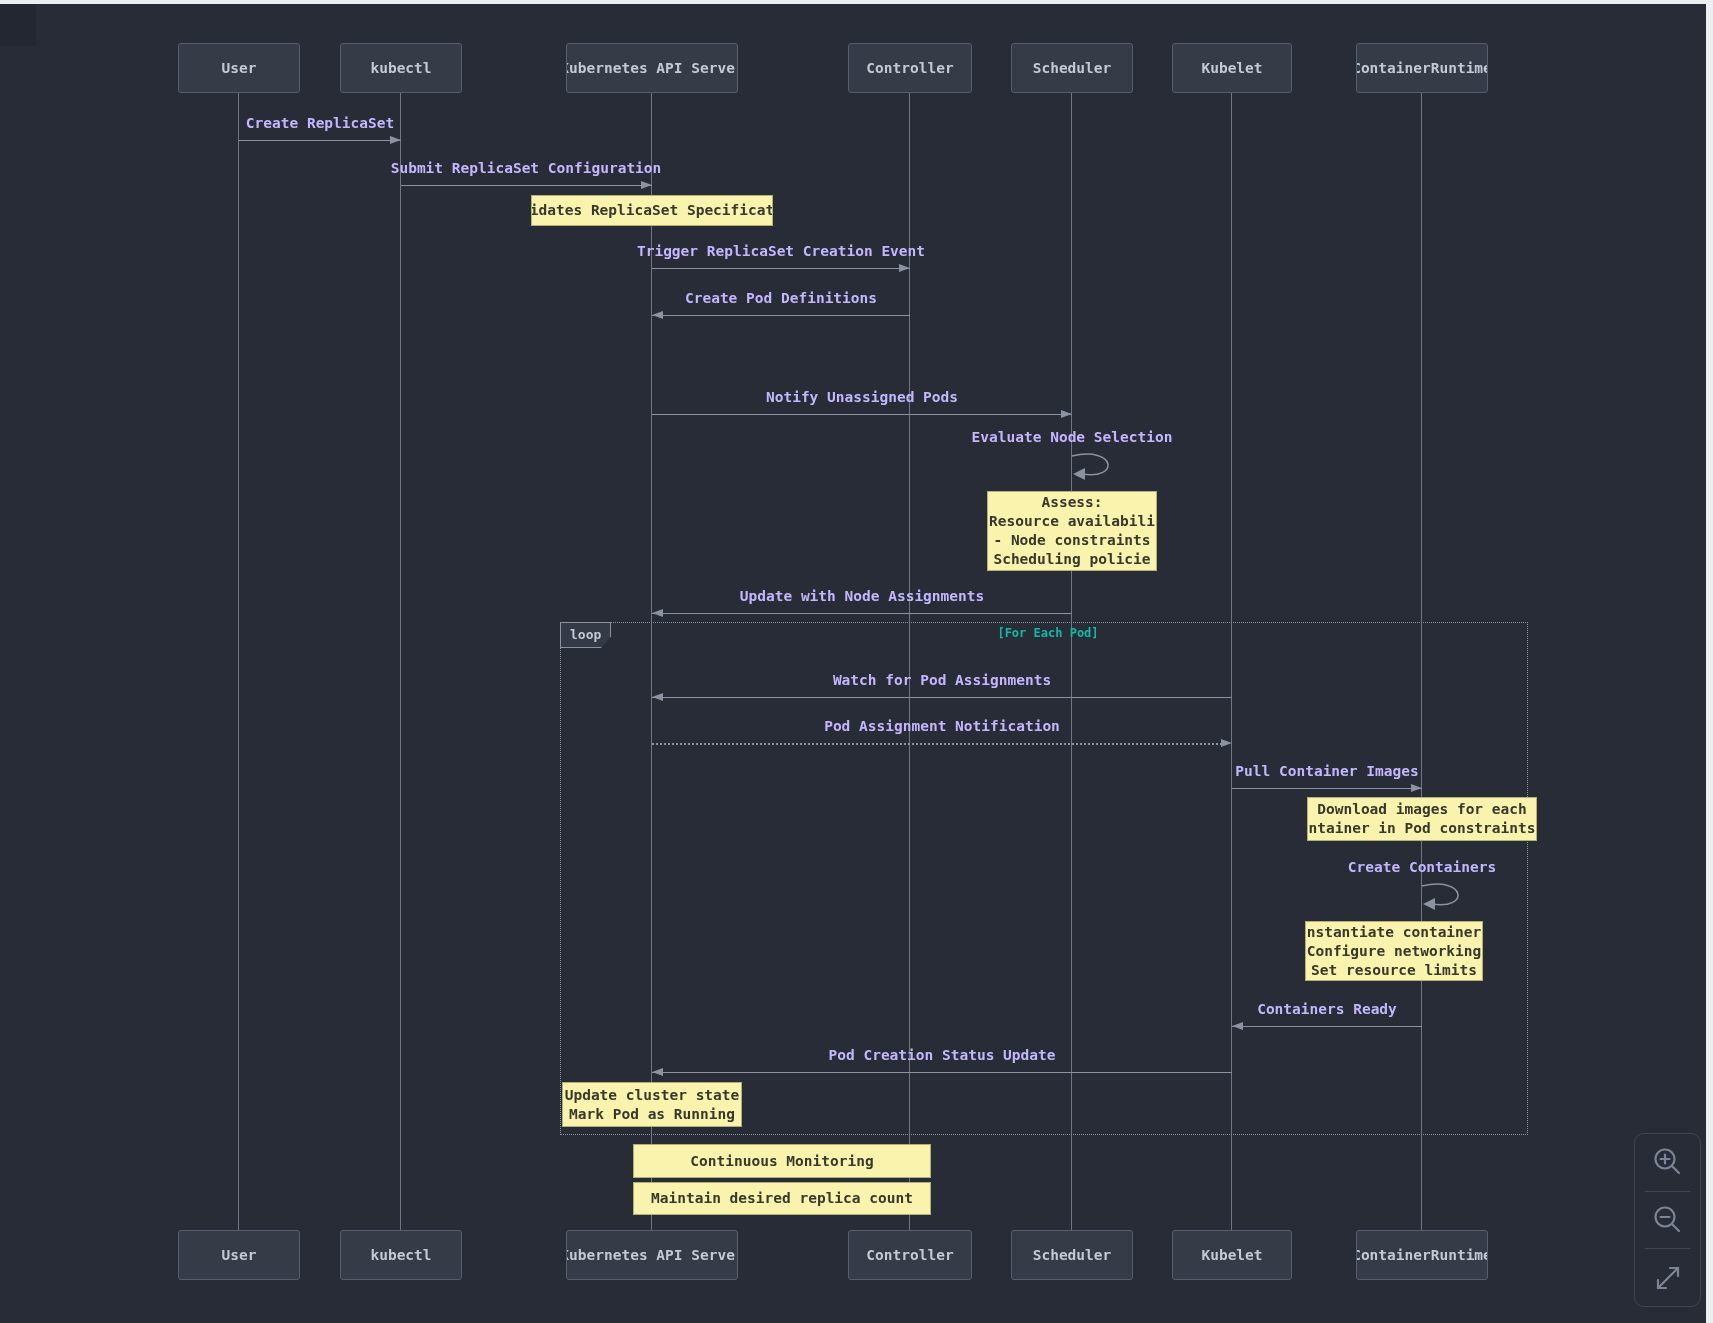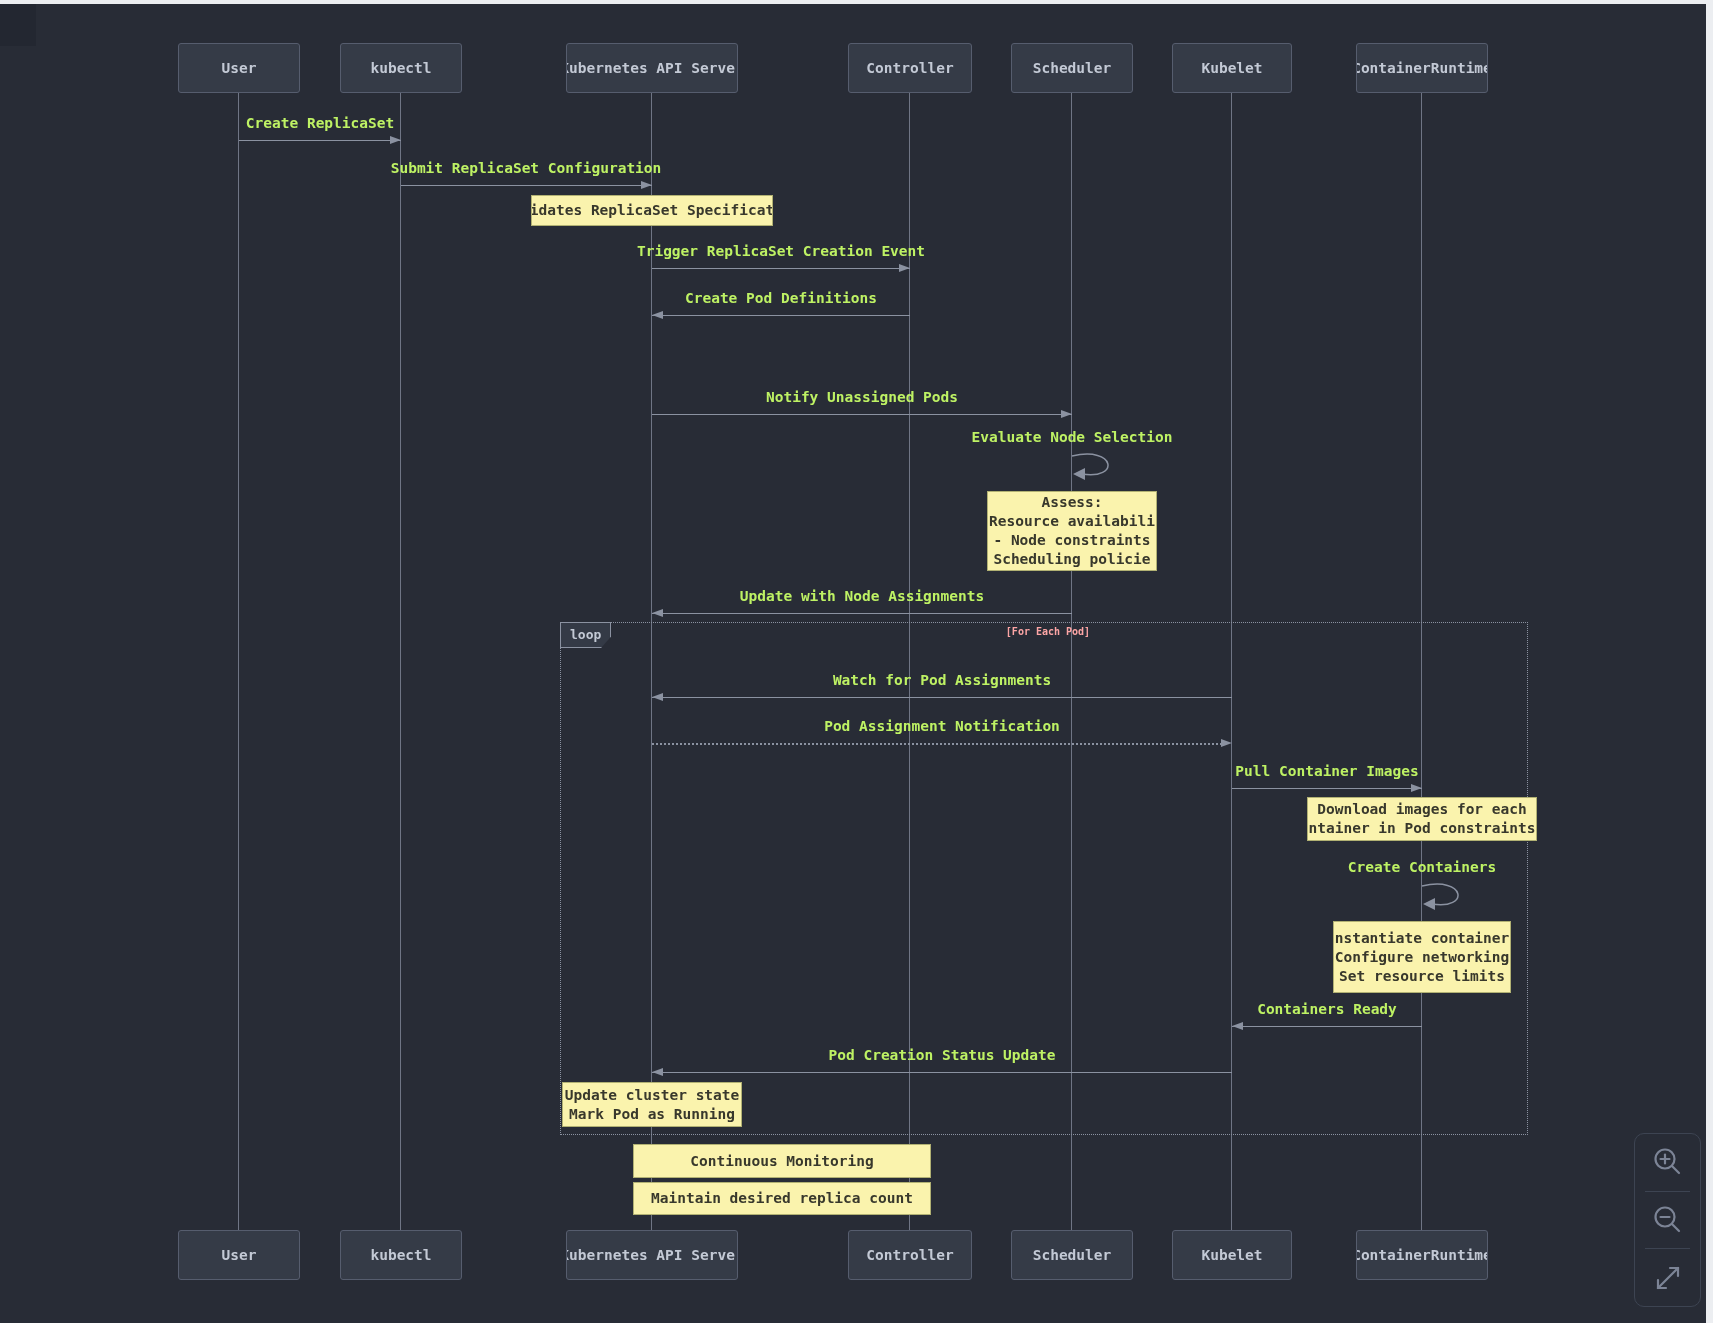--- a/index.html
+++ b/index.html
@@ -5,34 +5,34 @@
   html,body{margin:0;padding:0;background:#282c36;}
   #stage{position:relative;width:1713px;height:1323px;background:#282c36;overflow:hidden;
          font-family:"DejaVu Sans Mono","Liberation Mono",monospace;font-weight:bold;}
   .strip-top{position:absolute;left:0;top:0;width:1713px;height:4px;background:#eceef1;}
   .strip-right{position:absolute;left:1706px;top:0;width:7px;height:1323px;background:#eceef1;}
   .corner-patch{position:absolute;left:0;top:4px;width:36px;height:42px;background:#232731;}
   .actor{position:absolute;height:50px;background:#353b47;border:1px solid #565d6e;border-radius:3px;
          color:#c3c9d5;font-size:14.5px;display:flex;align-items:center;justify-content:center;
          white-space:nowrap;overflow:hidden;box-sizing:border-box;}
   .ll{position:absolute;width:0;border-left:1.5px solid #6f7585;top:93px;height:1137px;}
-  .al{position:absolute;transform:translateX(-50%);color:#bef264;font-size:14.5px;line-height:19px;white-space:nowrap;}
+  .al{position:absolute;transform:translateX(-50%);color:#c4b5fd;font-size:14.5px;line-height:19px;white-space:nowrap;}
   .ln{position:absolute;height:0;border-top:1.5px solid #8b92a1;}
   .ln.dotted{border-top-style:dotted;border-top-width:2px;}
   .hd-r{position:absolute;width:0;height:0;border-top:4.5px solid transparent;border-bottom:4.5px solid transparent;
         border-left:11px solid #8b92a1;}
   .hd-l{position:absolute;width:0;height:0;border-top:4.5px solid transparent;border-bottom:4.5px solid transparent;
         border-right:11px solid #8b92a1;}
   .note{position:absolute;background:#faf3ad;border:1px solid #b1b173;color:#38382c;font-size:14.5px;
         line-height:19px;display:flex;flex-direction:column;align-items:center;justify-content:center;
         white-space:nowrap;overflow:hidden;box-sizing:border-box;text-align:center;}
   .loop-box{position:absolute;border:1.5px dotted #8b92a1;box-sizing:border-box;}
   .loop-tab{position:absolute;background:#343a46;border:1px solid #8b92a1;color:#c3c9d5;font-size:13px;
             line-height:24px;padding:0 9px;clip-path:polygon(0 0,100% 0,100% 55%,80% 100%,0 100%);}
-  .loop-cond{position:absolute;transform:translateX(-50%);color:#fca5a5;font-size:10px;white-space:nowrap;}
+  .loop-cond{position:absolute;transform:translateX(-50%);color:#14b8a6;font-size:12px;white-space:nowrap;}
   .selfloop{position:absolute;}
   .zoom-panel{position:absolute;left:1634px;top:1133px;width:67px;height:174px;border:1px solid #3d4452;
               border-radius:10px;box-sizing:border-box;display:flex;flex-direction:column;}
   .zoom-cell{flex:1;display:flex;align-items:center;justify-content:center;cursor:pointer;}
   .zoom-div{height:0;border-top:1px solid #3d4452;margin:0 10px;}
   .zicon{stroke:#7c8496;stroke-width:2.2;fill:none;stroke-linecap:round;}
 </style>
 </head>
 <body>
 
@@ -120,21 +120,21 @@
     <div>Download images for each</div>
     <div>ntainer in Pod constraints</div>
   </div>
 
   <div class="al" style="left:1422px;top:858px">Create Containers</div>
   <svg class="selfloop" style="left:1420px;top:882px" width="64" height="34" viewBox="0 0 64 34">
     <path d="M2 4 C46 -6 50 28 12 22" fill="none" stroke="#8b92a1" stroke-width="1.5"></path>
     <polygon points="15,16 3,22 15,28" fill="#8b92a1"></polygon>
   </svg>
 
-  <div class="note" style="left:1333px;top:921px;width:178px;height:72px">
+  <div class="note" style="left:1305px;top:921px;width:178px;height:60px">
     <div>nstantiate container</div>
     <div>Configure networking</div>
     <div>Set resource limits</div>
   </div>
 
   <div class="al" style="left:1327px;top:1000px">Containers Ready</div>
   <div class="ln" style="left:1232px;top:1026px;width:190px"></div>
   <div class="hd-l" style="left:1232px;top:1022px"></div>
 
   <div class="al" style="left:942px;top:1046px">Pod Creation Status Update</div>

